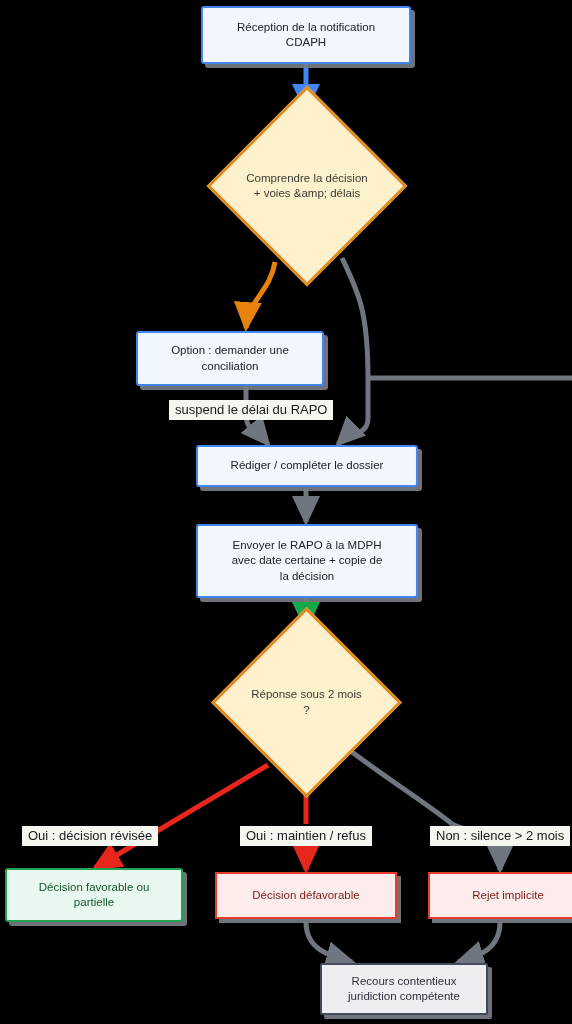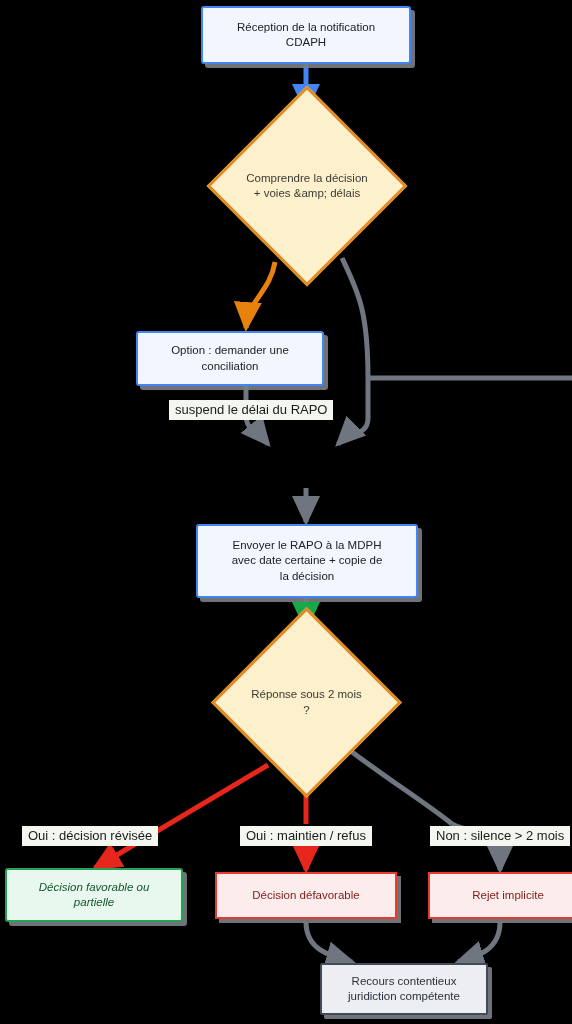--- a/index.html
+++ b/index.html
@@ -49,21 +49,20 @@
     border-radius: 3px;
     box-shadow: 4px 4px 0 0 rgba(120,124,130,0.92);
   }
   
   .n-green {
     background: #e9f8ee;
     border: 2px solid #23a455;
     border-radius: 3px;
     color: #14532d;
     box-shadow: 4px 4px 0 0 rgba(120,124,130,0.92);
-    font-style: italic;
   }
   
   .n-red {
     background: #fdecec;
     border: 2px solid #ea3b2f;
     border-radius: 0;
     color: #7b1d16;
     box-shadow: 4px 4px 0 0 rgba(120,124,130,0.92);
   }
   
@@ -169,20 +168,23 @@
 
   <div class="node n-blue" style="left:136px; top:331px; width:188px; height:55px;padding-left:8px;">
     <span class="txt">Option : demander une
 conciliation</span>
   </div>
 
   <div class="edge-label" style="left:169px; top:400px;">
     <span>suspend le délai du RAPO</span>
   </div>
 
+  <div class="node n-blue" style="left:196px; top:445px; width:222px; height:42px;">
+    <span class="txt">Rédiger / compléter le dossier</span>
+  </div>
 
   <div class="node n-blue" style="left:196px; top:524px; width:222px; height:74px;">
     <span class="txt">Envoyer le RAPO à la MDPH
 avec date certaine + copie de
 la décision</span>
   </div>
 
   <div class="node n-diamond" style="left:239px; top:635px; width:135px; height:135px;">
     <span class="dia-shape"></span>
     <span class="txt" style="width:170px;">Réponse sous 2 mois ?</span>

